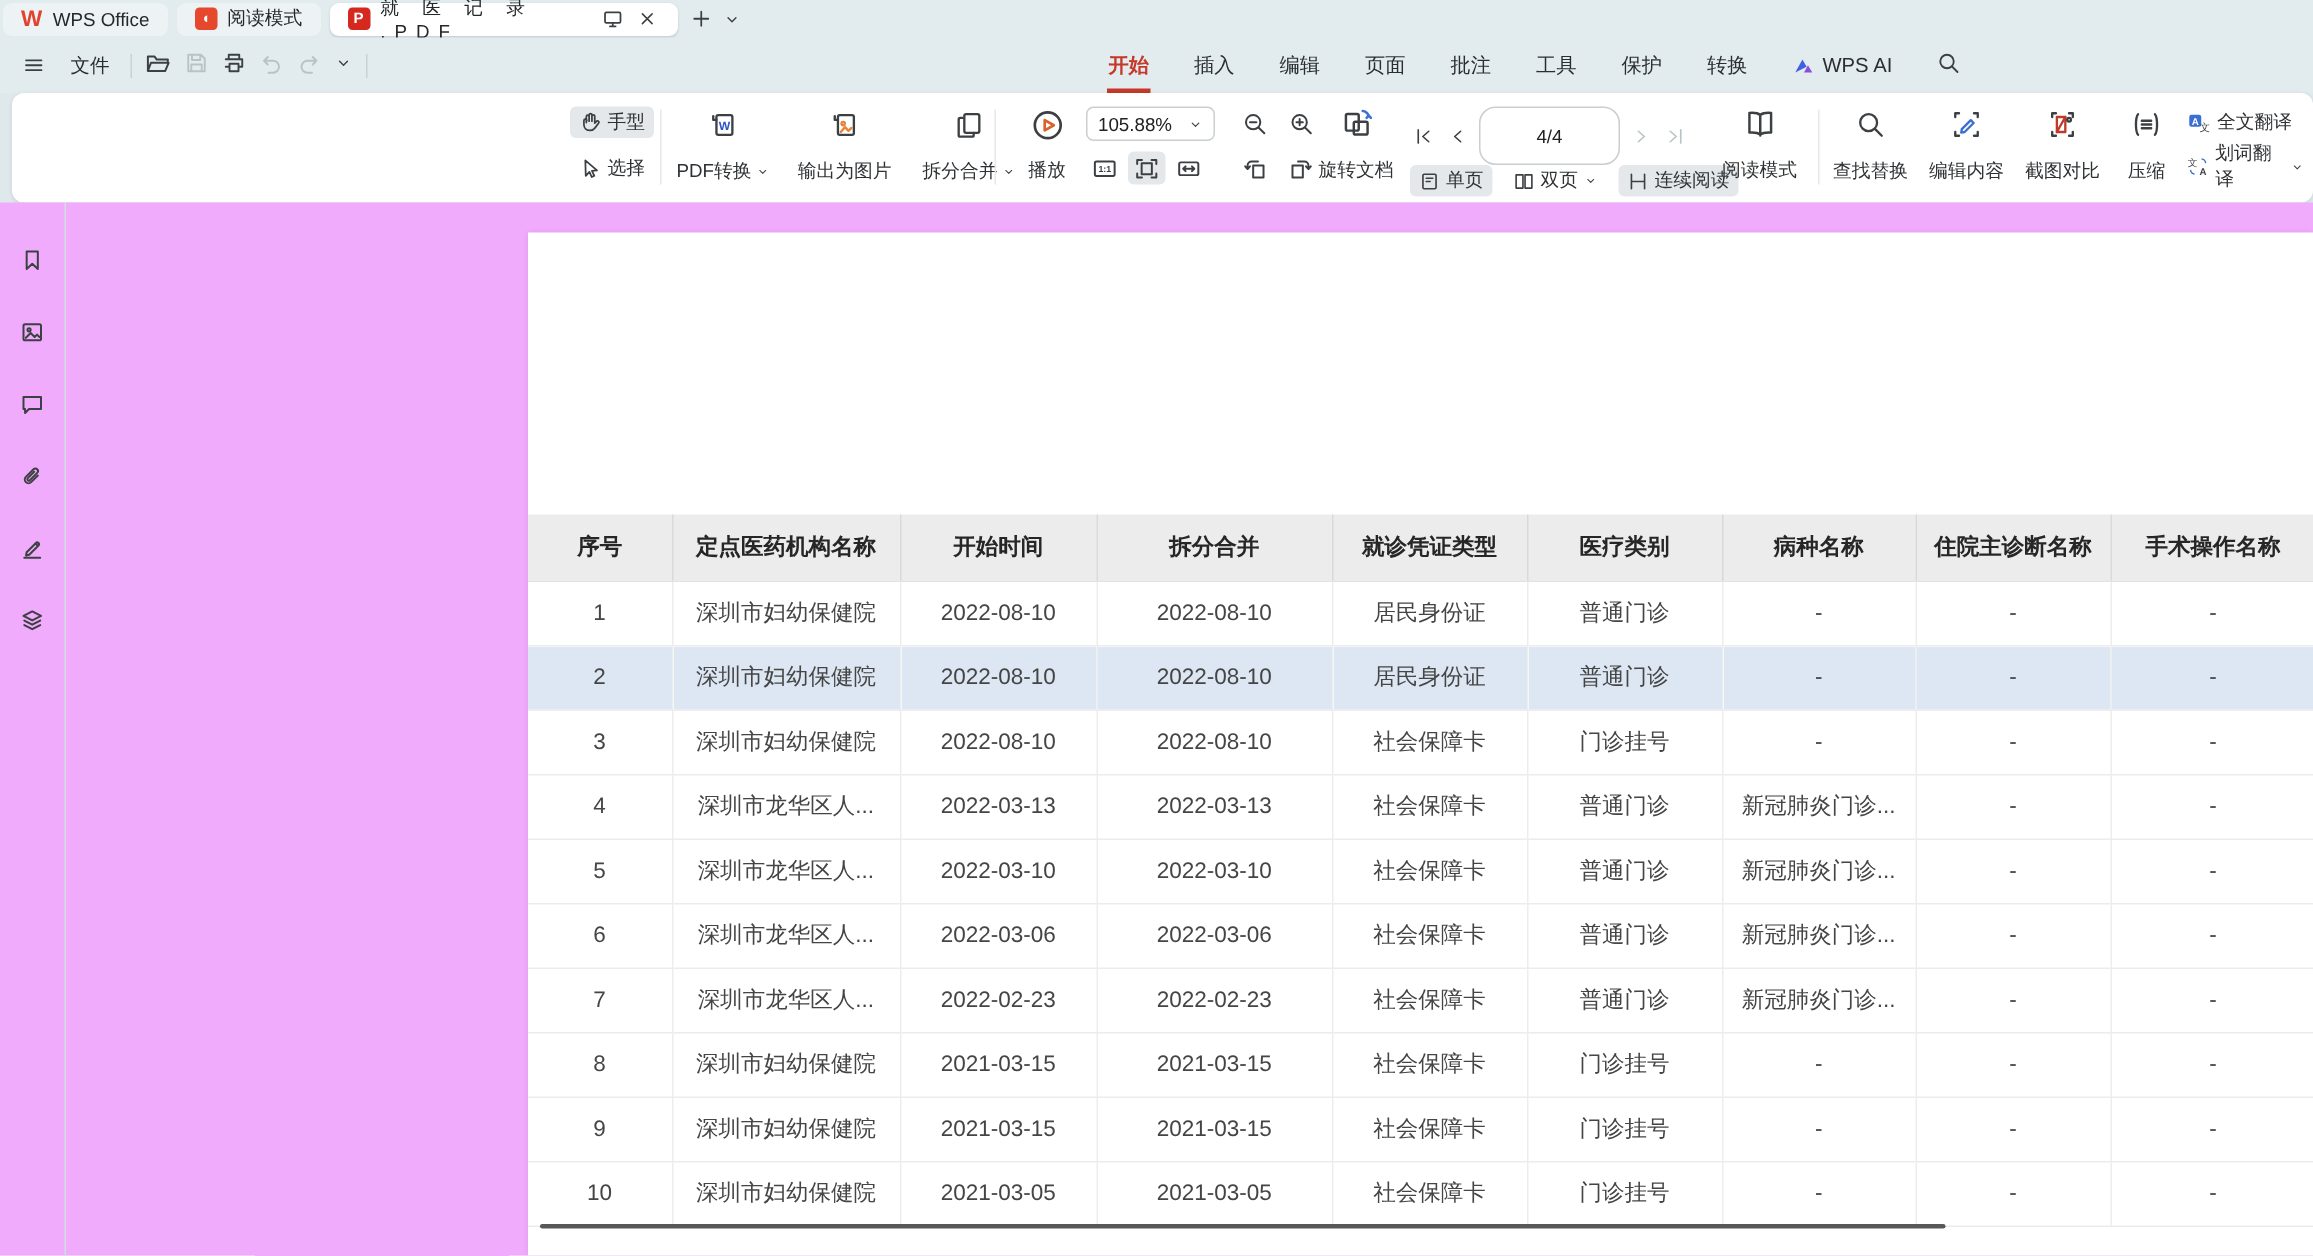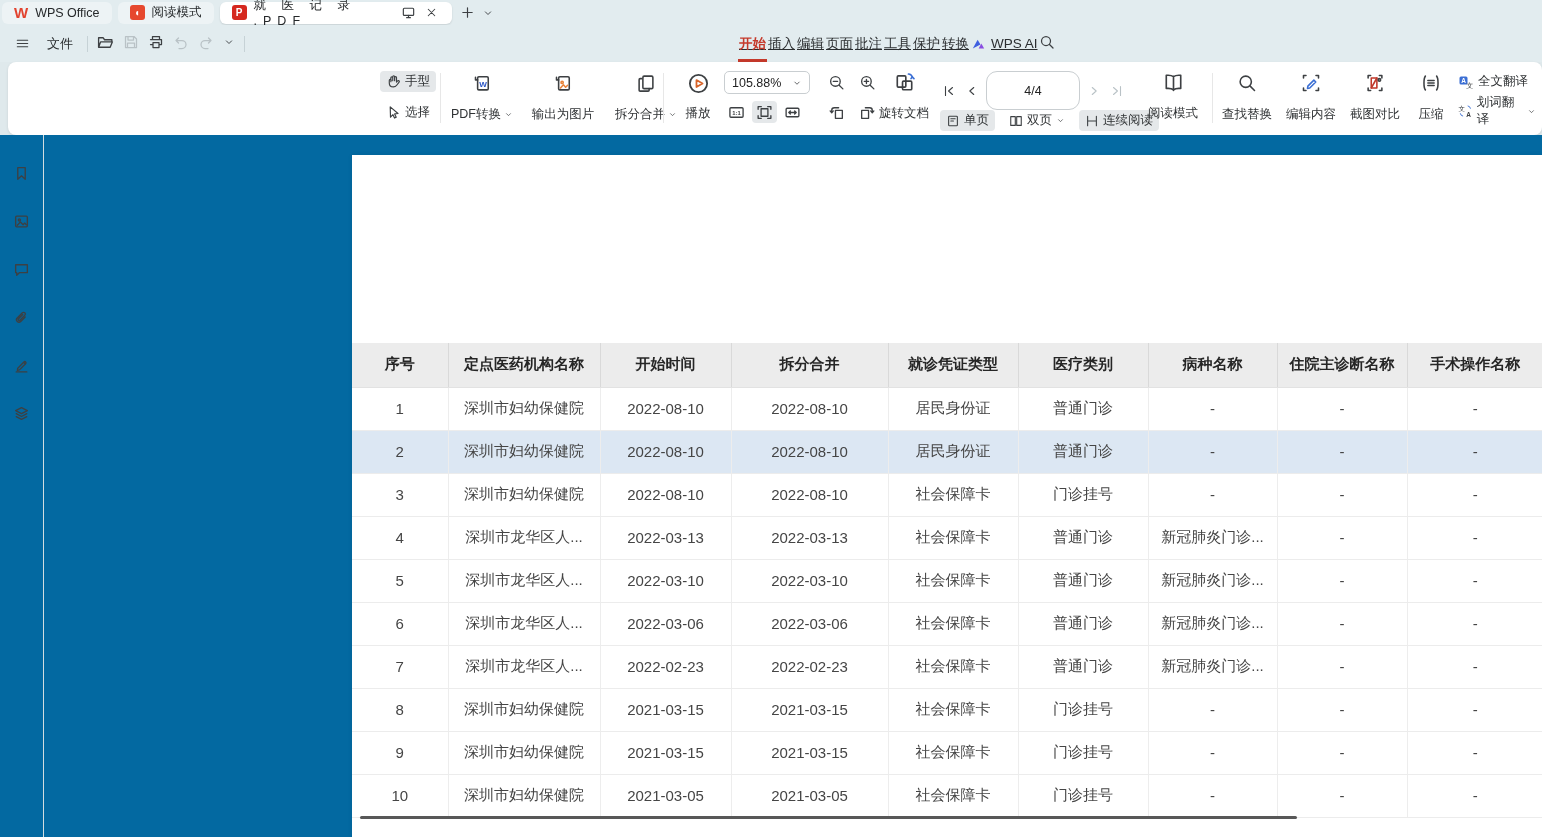--- a/index.html
+++ b/index.html
@@ -18,41 +18,41 @@
   .tab .spacer { flex:1; }
   .badge { width:15px; height:15px; border-radius:3px; display:flex; align-items:center; justify-content:center; color:#fff; font-size:10px; font-weight:bold; flex:none; letter-spacing:0; }
   .wlogo { color:#e2432f; font-weight:bold; font-size:15px; letter-spacing:0; }
   .tabbtn { width:20px; height:20px; display:flex; align-items:center; justify-content:center; border-radius:4px; }
 
   
   .menubar { height:37px; background:#e2ecef; position:relative; display:flex; align-items:center; padding:0 10px; }
   .qa { display:flex; align-items:center; gap:9px; font-size:13px; color:#2b2e30; }
   .qa .filebtn { display:flex; align-items:center; gap:17px; padding:3px 5px; border-radius:4px; }
   .vsep { width:1px; height:16px; background:#c6d2d6; }
-  .menus { position:absolute; left:738px; top:0; height:100%; display:flex; align-items:center; font-size:13.5px; color:#2b2e30;text-decoration:underline; }
+  .menus { position:absolute; left:738px; top:0; height:100%; display:flex; align-items:center; gap:28px; font-size:13.5px; color:#2b2e30; }
   .menu-item { height:100%; display:flex; align-items:center; border-bottom:3px solid transparent; border-top:3px solid transparent; padding:0 1px; }
   .menu-item.active { color:#c5392b; border-bottom-color:#c5392b; font-weight:bold; }
   .wpsai { display:flex; align-items:center; gap:5px; }
 
   
   .toolbar { position:absolute; left:8px; top:62px; width:1534px; height:73px; background:#fff; border-radius:8px; box-shadow:0 1px 3px rgba(0,0,0,.10); }
   .tg { position:absolute; top:8px; height:57px; }
   .tdiv { position:absolute; top:11px; width:1px; height:50px; background:#e7e7e7; }
   .bigbtn { display:flex; flex-direction:column; align-items:center; justify-content:space-between; height:55px; padding:2px 0 3px; font-size:12.5px; color:#2f3234; border-radius:4px; }
   .rowbtn { display:flex; align-items:center; gap:4px; font-size:12.5px; color:#2f3234; padding:2px 6px; border-radius:4px; }
   .rowbtn.on { background:#e5e8ea; }
   .sq { width:25px; height:22px; display:flex; align-items:center; justify-content:center; border-radius:4px; }
   .sq.on { background:#e5e8ea; }
   .combo { width:86px; height:23px; border:1px solid #c9ced1; border-radius:5px; background:#fff; display:flex; align-items:center; justify-content:space-between; padding:0 7px; font-size:12.5px; color:#222; }
   .pagebox { width:94px; height:39px; border:1px solid #c9ced1; border-radius:11px; background:#fff; display:flex; align-items:center; justify-content:center; font-size:12.5px; color:#222; }
   .stack2 { display:flex; flex-direction:column; justify-content:space-between; height:55px; padding:1px 0 2px; }
   .hrow { display:flex; align-items:center; }
 
   
-  .workspace { position:absolute; left:0; top:135px; right:0; bottom:0; background:#0369a1;padding-left:30px; }
+  .workspace { position:absolute; left:0; top:135px; right:0; bottom:0; background:#f0abfc;padding-left:30px; }
   .sidebar { position:absolute; left:0; top:0; bottom:0; width:44px; border-right:1px solid #d2dde0; display:flex; flex-direction:column; align-items:center; padding-top:25px; gap:22px; }
   .sbtn { width:26px; height:26px; display:flex; align-items:center; justify-content:center; border-radius:4px; }
 
   .page { position:absolute; left:352px; top:20px; right:0; bottom:0; background:#fff; box-shadow:0 0 5px rgba(0,0,0,.07); }
 
   table.rec { position:absolute; left:0; top:188px; width:1191px; border-collapse:collapse; table-layout:fixed; }
   table.rec th { background:#ececec; height:44px; font-size:15px; font-weight:bold; color:#262626; border-right:1px solid #d9d9d9; border-bottom:1px solid #e2e2e2; }
   table.rec th:last-child { border-right:none; }
   table.rec td { height:43px; text-align:center; font-size:15px; color:#454545; border-right:1px solid #ededed; border-bottom:1px solid #ececec; white-space:nowrap; overflow:hidden; }
   table.rec td:last-child { border-right:none; }

